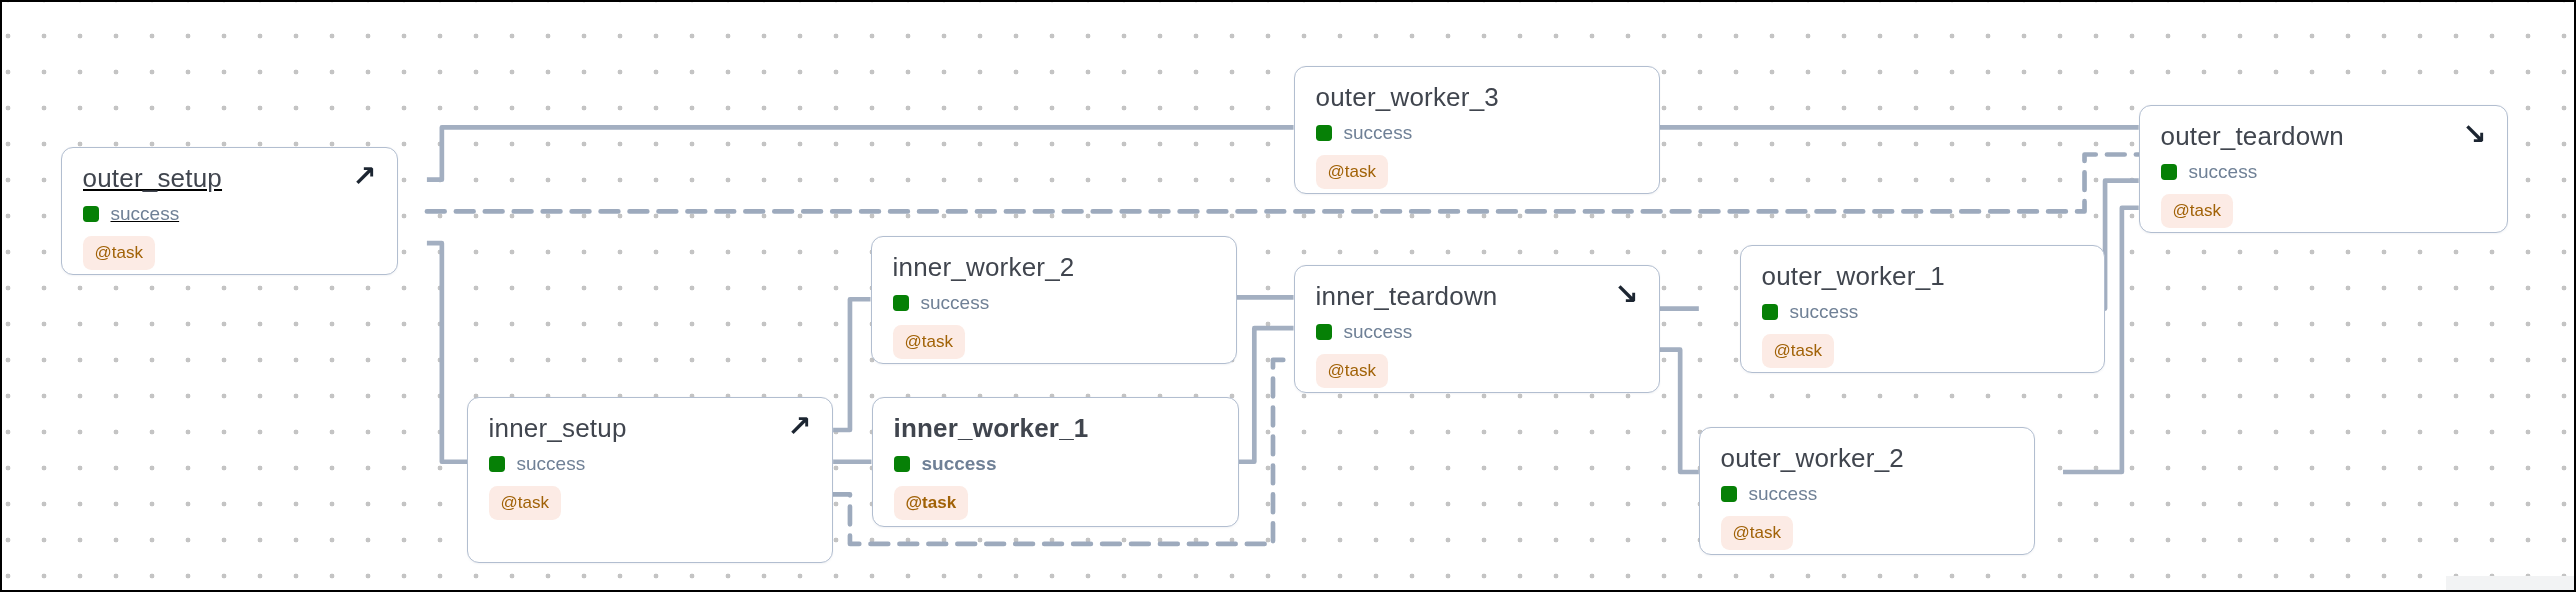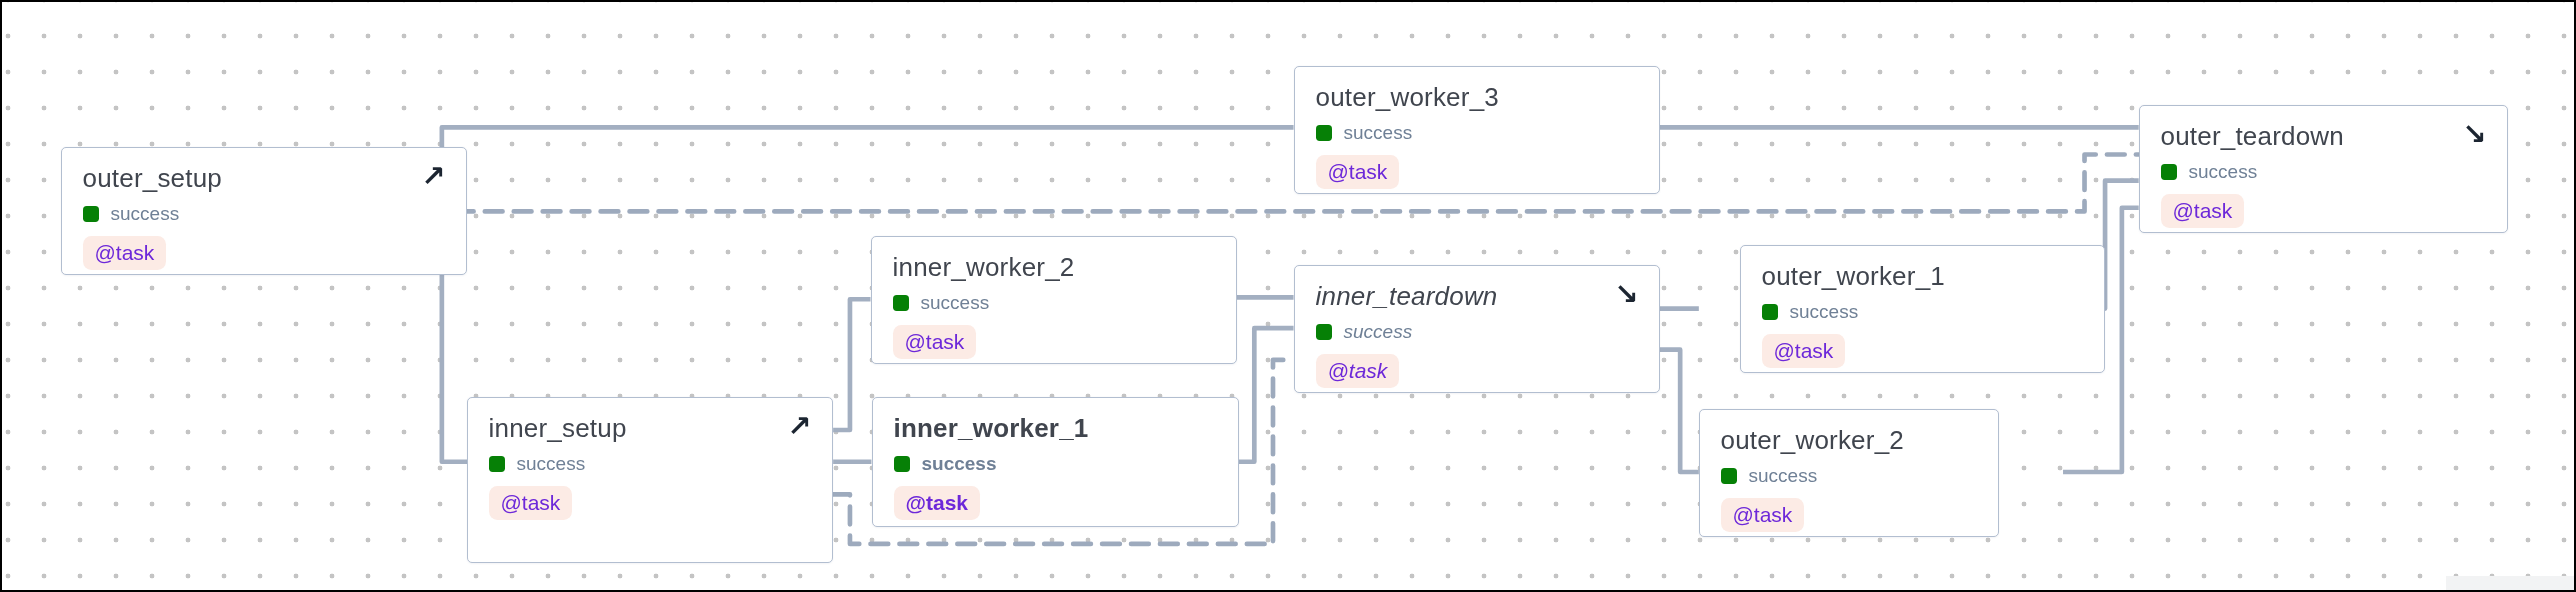--- a/index.html
+++ b/index.html
@@ -32,21 +32,21 @@
   svg.edges polyline.dashed {
     stroke-dasharray: 19 12;
     stroke-linecap: round;
     stroke: #9daabd;
   }
 
   .task-node {
     position: absolute;
     background: #ffffff;
     border: 1.9px solid #b2bed0;
-    border-radius: 5px;
+    border-radius: 12px;
     padding: 13px 18.7px 0 20.5px;
     box-shadow: 0 0.9px 1.9px rgba(100,116,139,0.08);
   }
   .node-title {
     font-size: 26px;
     line-height: 34px;
     color: #40454e;
     letter-spacing: 0.2px;
     white-space: nowrap;
     padding-right: 49px;
@@ -67,22 +67,22 @@
   }
   .node-status-label {
     font-size: 19px;
     color: #6f8096;
     line-height: 26px;
   }
   .node-badge {
     display: inline-block;
     margin-top: 8.4px;
     background: #fcebe5;
-    color: #6d28d9;
-    font-size: 21px;
+    color: #a16207;
+    font-size: 17px;
     line-height: 26px;
     padding: 3.7px 12px 4.7px 12px;
     border-radius: 8.4px;
   }
   .node-icon {
     position: absolute;
     top: 11.2px;
     right: 20.5px;
     font-family: "DejaVu Sans", sans-serif;
     font-size: 29px;
@@ -112,21 +112,21 @@
       <polyline points="890,492 931,492"></polyline>
       <polyline points="890,527 908,527 908,580 1361,580 1361,383 1383,383" class="dashed"></polyline>
       <polyline points="1322,316 1383,316"></polyline>
       <polyline points="1324,492 1341,492 1341,349 1383,349"></polyline>
       <polyline points="1775,328 1817,328"></polyline>
       <polyline points="1775,372 1797,372 1797,503 1817,503"></polyline>
       <polyline points="2208,328 2252,328 2252,191 2288,191"></polyline>
       <polyline points="2207,503 2270,503 2270,220 2288,220"></polyline>
     </svg>
   <div id="nodes-layer">
-  <div class="task-node" style="left: 59px; top: 145px; width: 406px; height: 128px;">
+  <div class="task-node" style="left: 59px; top: 145px; width: 337px; height: 128px; text-decoration: underline;">
     <div class="node-title">outer_setup</div>
     <div class="node-status-row">
       <span class="status-swatch"></span>
       <span class="node-status-label">success</span>
     </div>
     <span class="node-badge">@task</span>
     <span class="node-icon">↗</span>
   </div>
 
   <div class="task-node" style="left: 1292px; top: 64px; width: 366px; height: 128px;">
@@ -172,41 +172,41 @@
   <div class="task-node" style="left: 870px; top: 395px; width: 367px; height: 130px; font-weight: bold;">
     <div class="node-title">inner_worker_1</div>
     <div class="node-status-row">
       <span class="status-swatch"></span>
       <span class="node-status-label">success</span>
     </div>
     <span class="node-badge">@task</span>
     
   </div>
 
-  <div class="task-node" style="left: 1292px; top: 263px; width: 366px; height: 128px; font-style: italic;">
+  <div class="task-node" style="left: 1292px; top: 263px; width: 366px; height: 128px;">
     <div class="node-title">inner_teardown</div>
     <div class="node-status-row">
       <span class="status-swatch"></span>
       <span class="node-status-label">success</span>
     </div>
     <span class="node-badge">@task</span>
     <span class="node-icon">↘</span>
   </div>
 
   <div class="task-node" style="left: 1738px; top: 243px; width: 365px; height: 128px;">
     <div class="node-title">outer_worker_1</div>
     <div class="node-status-row">
       <span class="status-swatch"></span>
       <span class="node-status-label">success</span>
     </div>
     <span class="node-badge">@task</span>
     
   </div>
 
-  <div class="task-node" style="left: 1697px; top: 407px; width: 300px; height: 128px;">
+  <div class="task-node" style="left: 1697px; top: 425px; width: 336px; height: 128px;">
     <div class="node-title">outer_worker_2</div>
     <div class="node-status-row">
       <span class="status-swatch"></span>
       <span class="node-status-label">success</span>
     </div>
     <span class="node-badge">@task</span>
     
   </div>
 </div>
   <div class="scroll-corner"></div>

